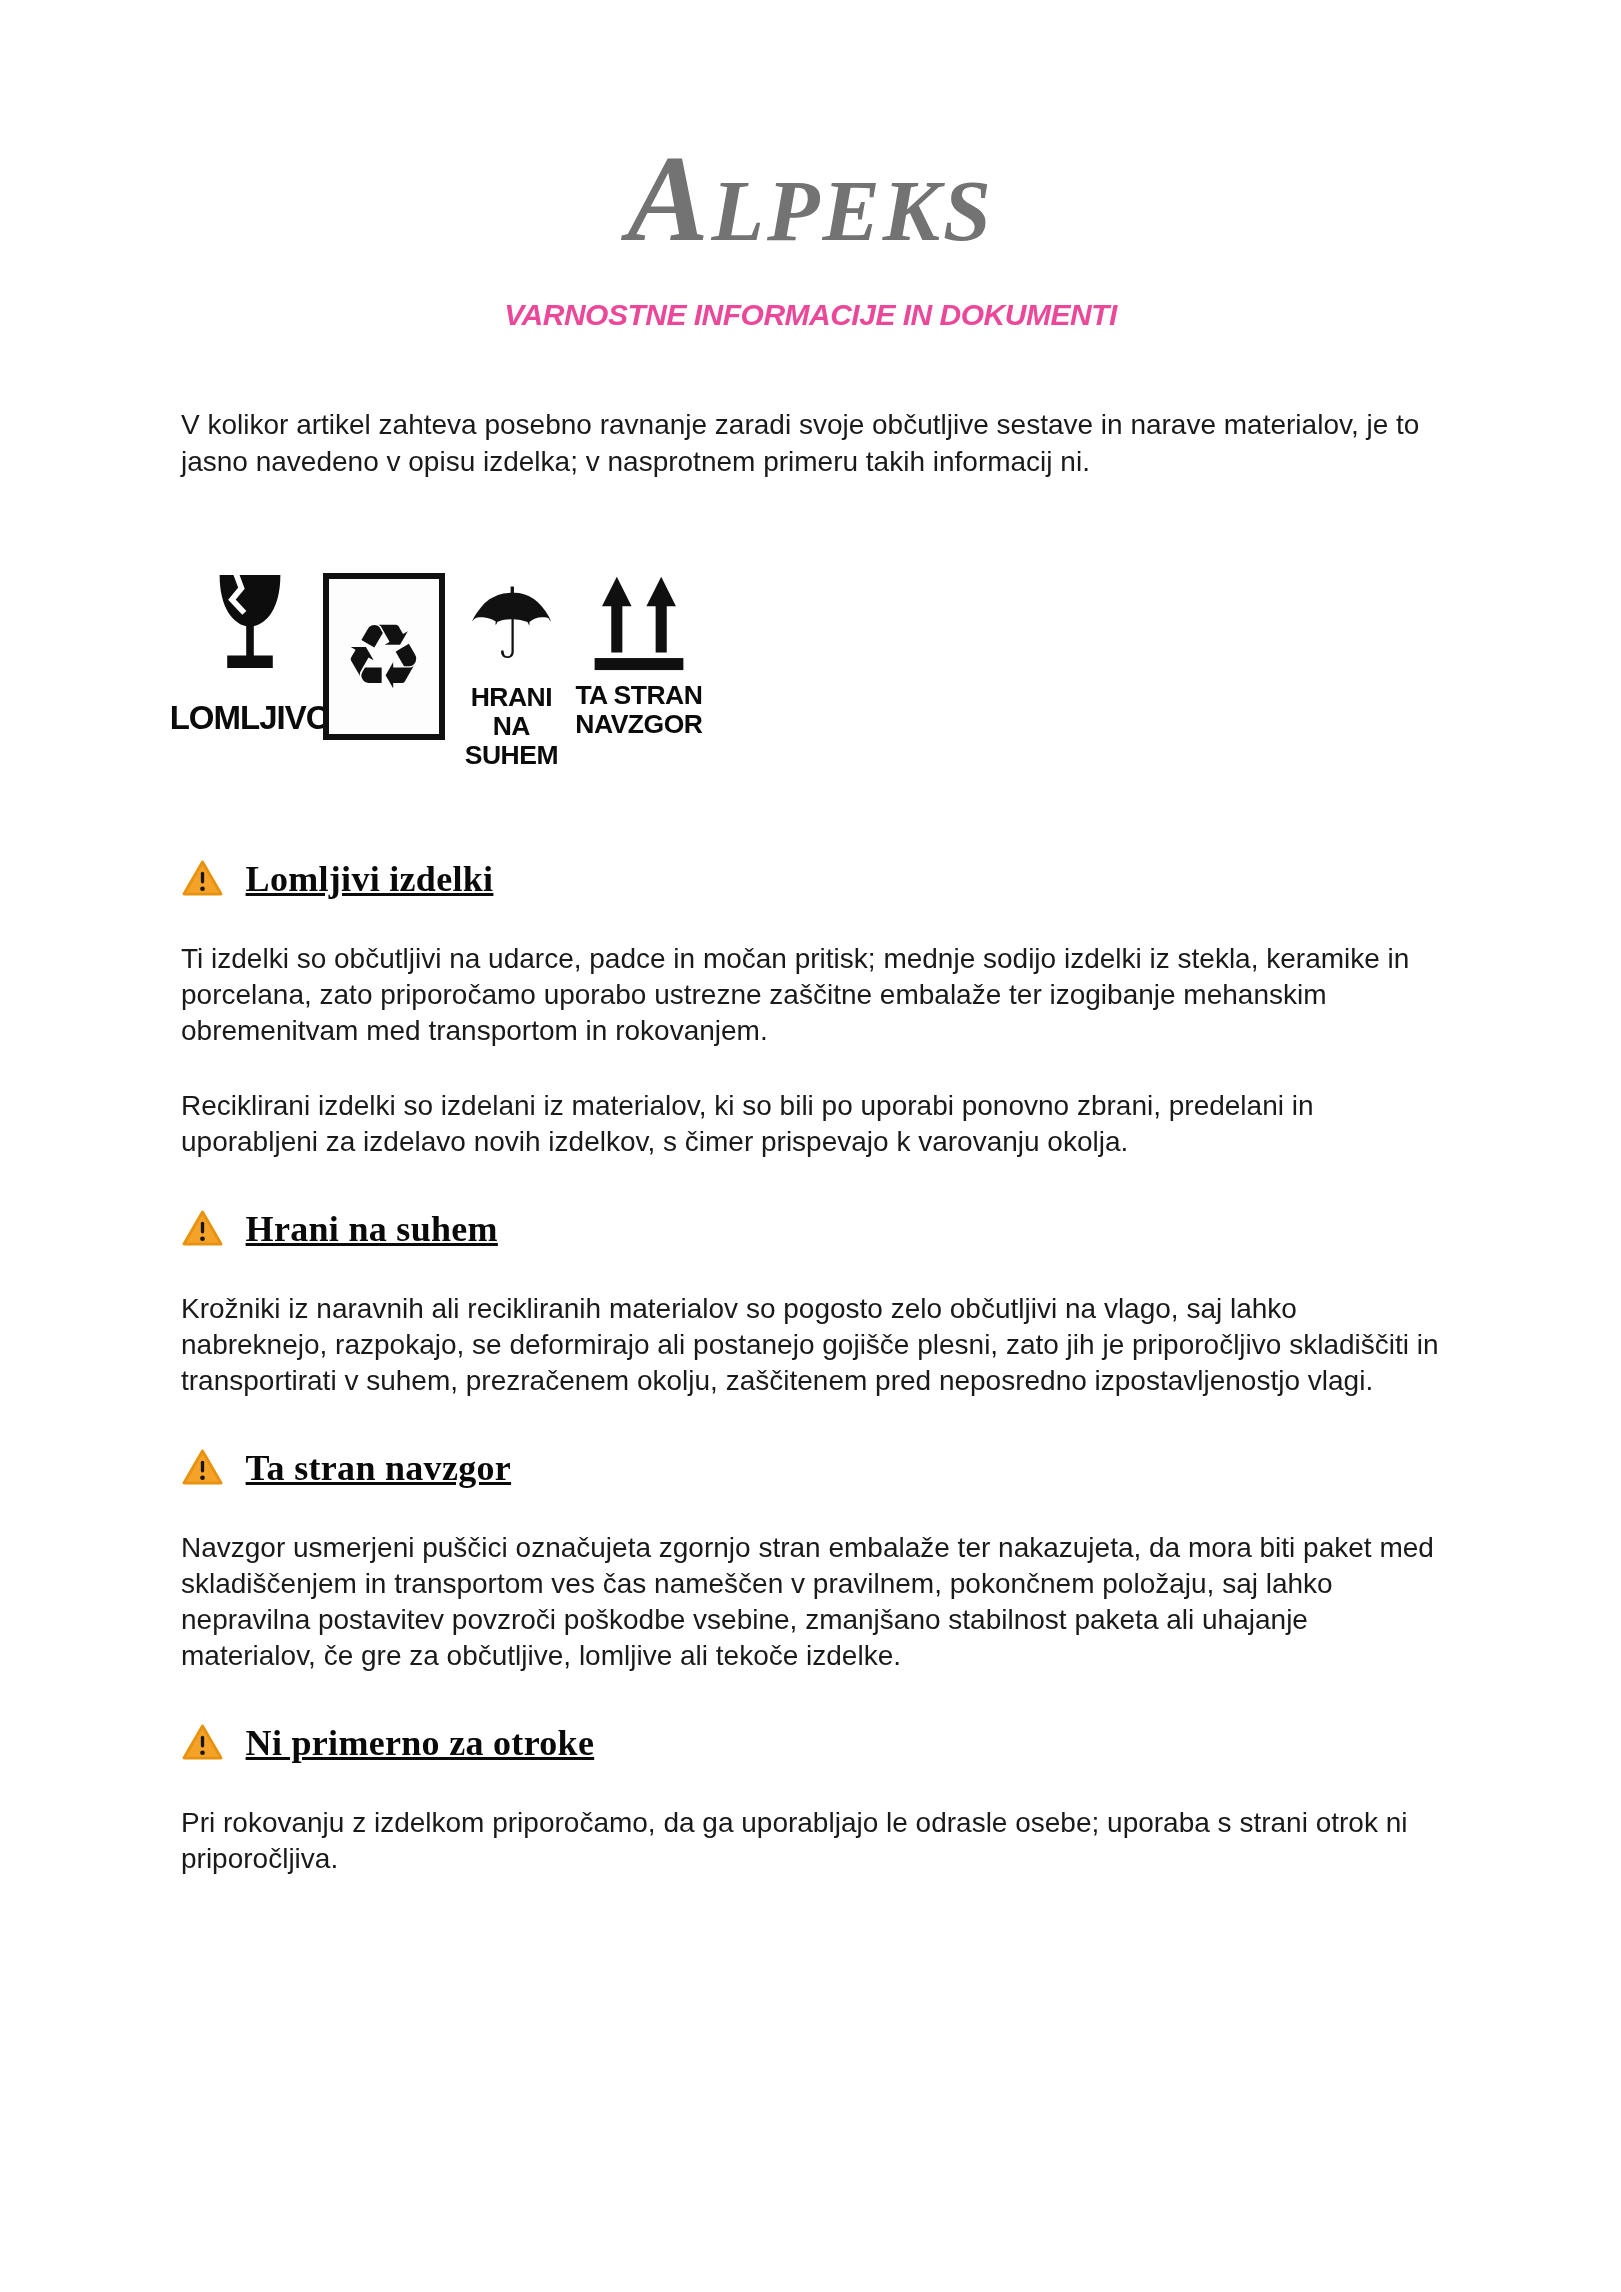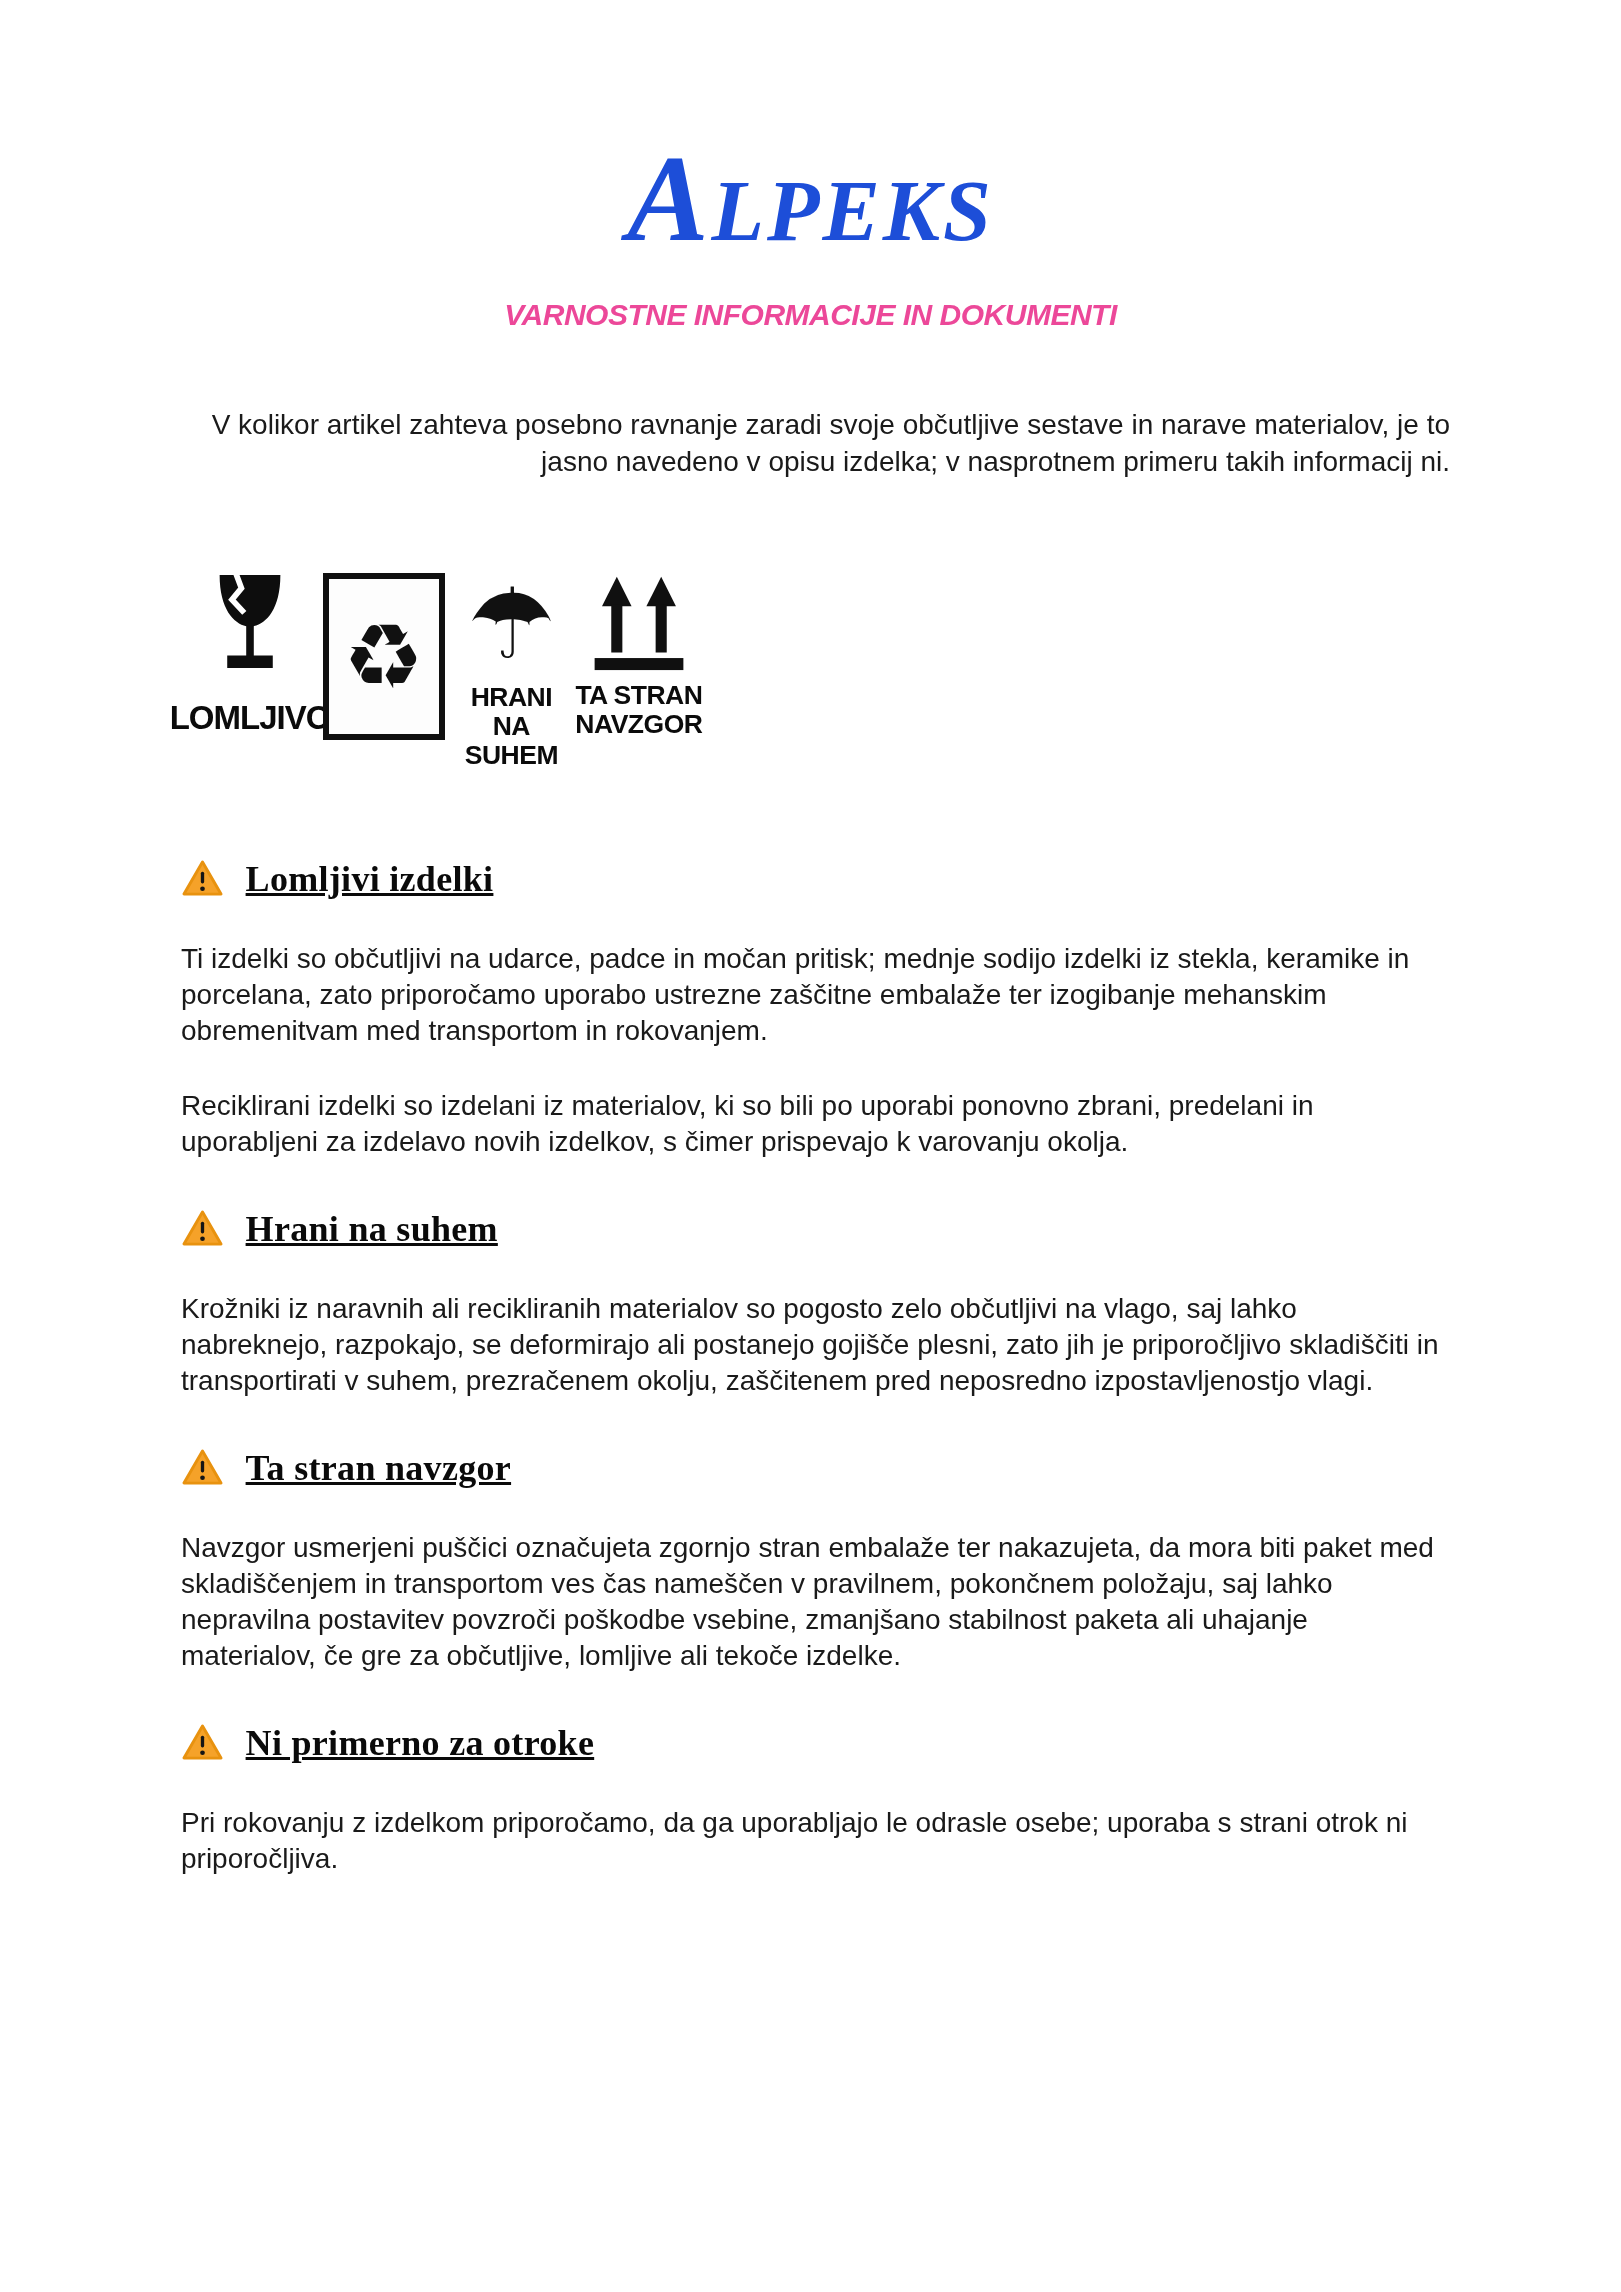--- a/index.html
+++ b/index.html
@@ -13,38 +13,37 @@
     overflow:hidden;
   }
   
   .logo{
     position:absolute;top:145px;left:0;width:100%;
     text-align:center;
     font-family:"Liberation Serif", serif;
     font-style:italic;font-weight:bold;
     font-size:86px;line-height:108px;
     letter-spacing:2.9px;
-    color:#1d4ed8;
+    color:#737373;
   }
   .logo::first-letter{font-size:122px;}
   
   .doc-title{
     position:absolute;top:295px;left:0;width:100%;
     text-align:center;
     font-weight:bold;font-size:30px;line-height:39px;
     letter-spacing:-0.5px;
     color:#ec4899;
     font-style:italic;
   }
   
   .intro{
     position:absolute;top:378px;left:181px;width:1269px;
     font-size:28px;line-height:37px;
     color:#1a1a1a;
-    text-align:right;
   }
   
   .symbols{
     position:absolute;top:573px;left:191px;
     display:flex;align-items:flex-start;
   }
   .symbol-cell{display:flex;flex-direction:column;align-items:center;}
   .cell-fragile{width:118px;margin-right:13.7px;}
   .cell-recycle{width:122px;margin-right:15.7px;}
   .cell-dry{width:102px;margin-right:25.5px;}

